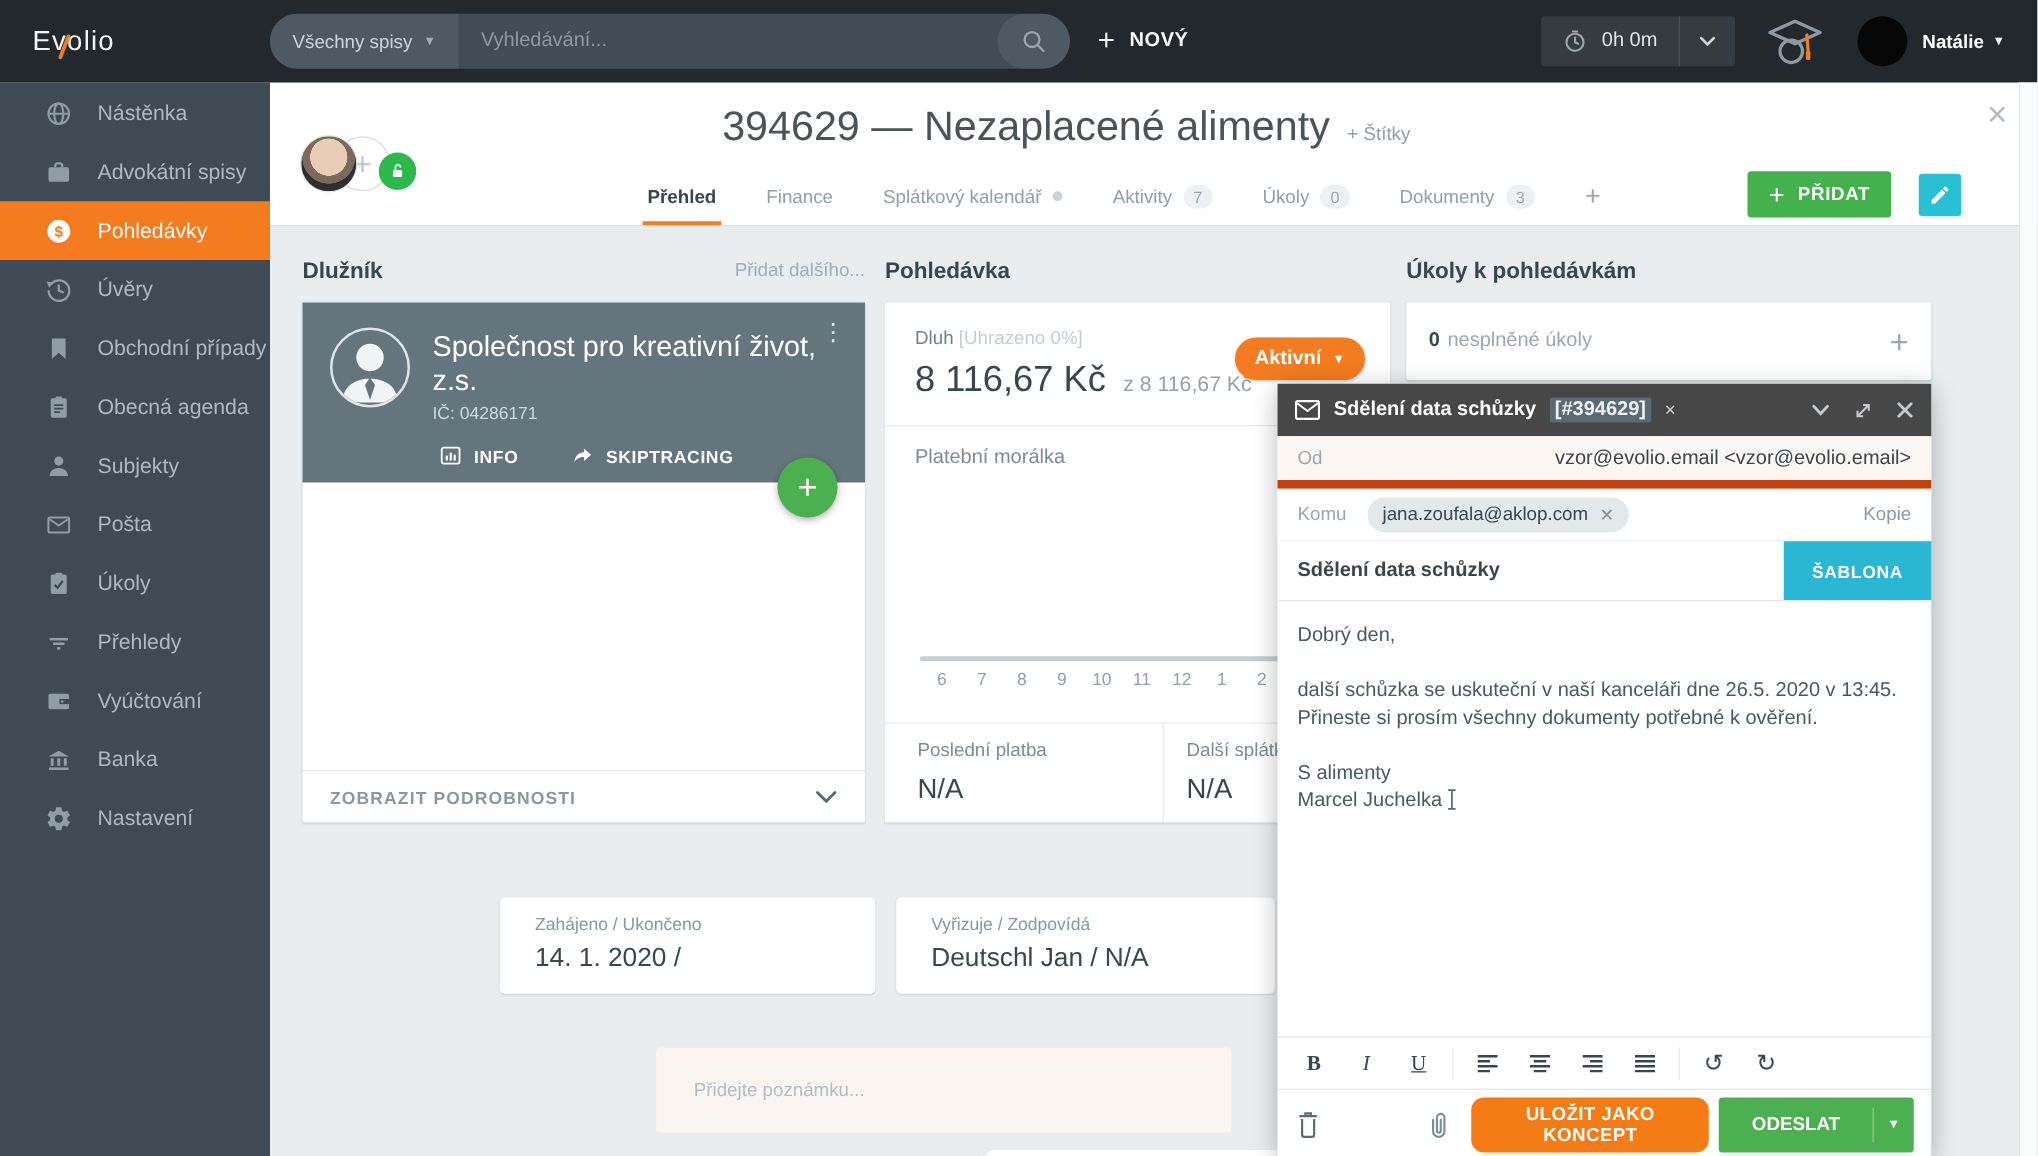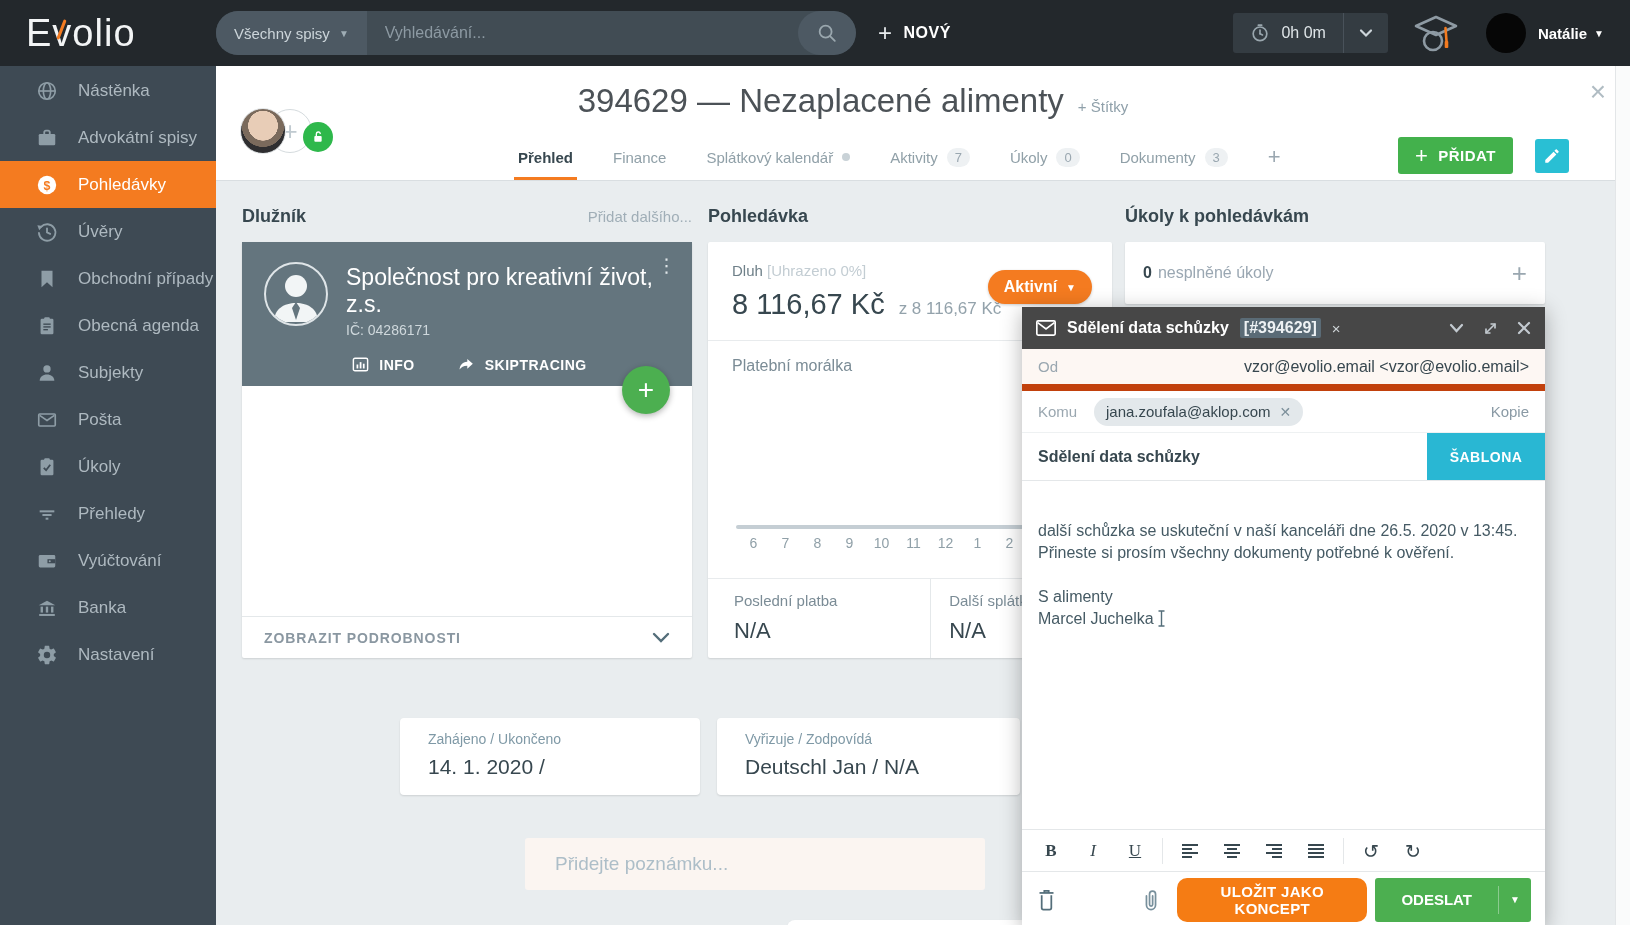--- a/index.html
+++ b/index.html
@@ -3,21 +3,21 @@
 <meta charset="utf-8">
 <style>
   * { margin:0; padding:0; box-sizing:border-box; }
   html,body { width:1630px; height:925px; overflow:hidden; }
   body { font-family:"Liberation Sans", sans-serif; background:#e9edef; position:relative; }
   svg { display:block; }
 
   
   .topbar { position:absolute; left:0; top:0; right:0; height:66px; background:#23282c;
             display:flex; align-items:center; z-index:50; color:#fff; }
-  .logo { margin-left:26px; font-size:38px; font-weight:300; letter-spacing:1px; color:#f2f4f5; width:120px; }
+  .logo { margin-left:26px; font-size:22px; font-weight:300; letter-spacing:1px; color:#f2f4f5; width:120px; }
   .logo .v { position:relative; }
   .logo .v::after { content:""; position:absolute; left:8px; top:7px; width:3px; height:21px;
                     background:#f47b20; transform:rotate(21deg); border-radius:2px; }
   .searchwrap { margin-left:70px; width:640px; height:44px; border-radius:22px; display:flex;
                 overflow:hidden; background:#414c54; }
   .scope { background:#4d5963; padding:0 18px; display:flex; align-items:center; gap:9px;
            font-size:15px; color:#ccd5da; cursor:pointer; }
   .scope .caret { font-size:10px; color:#9fadb5; }
   .searchwrap input { flex:1; background:transparent; border:none; outline:none; color:#d5dde1;
                       font-size:16px; padding:0 18px; font-family:"Liberation Sans",sans-serif; }
@@ -131,22 +131,22 @@
   .tasks-text { color:#9aa7b2; }
   .tasks-plus { margin-left:auto; font-size:26px; font-weight:300; color:#9aa7b0; cursor:pointer; }
 
   
   .detail-card { top:652px; height:77px; border-radius:4px; padding:13px 0 0 28px; }
   .detail-card.start { left:184px; width:300px; }
   .detail-card.handler { left:501px; width:303px; }
   .detail-label { font-size:14px; color:#7f99a6; }
   .detail-value { font-size:21px; color:#37474f; margin-top:8px; }
 
-  .note-input { position:absolute; left:309px; top:772px; width:460px; height:52px; background:#fbf5f1;
-                border:none; outline:none; border-radius:3px; font-size:19px; color:#37474f; padding:0 30px;
+  .note-input { position:absolute; left:309px; top:772px; width:460px; height:68px; background:#fbf5f1;
+                border:none; outline:none; border-radius:3px; font-size:15px; color:#37474f; padding:0 30px;
                 font-family:"Liberation Sans",sans-serif; }
   .note-input::placeholder { color:#adbec8; }
   .sliver-card { position:absolute; left:571px; top:854px; width:260px; height:71px; background:#fff;
                  border-radius:8px 8px 0 0; box-shadow:0 1px 2px rgba(0,0,0,.1); }
 
   
   .modal { position:absolute; left:806px; top:241px; width:523px; height:620px; background:#fff; z-index:40;
            box-shadow:0 4px 20px rgba(0,0,0,.3); display:flex; flex-direction:column; }
   .m-head { height:42px; flex:none; background:#474747; color:#fff; display:flex; align-items:center;
             padding:0 14px; gap:11px; }
@@ -579,20 +579,21 @@
         <span>jana.zoufala@aklop.com</span>
         <span class="chip-x">✕</span>
       </span>
       <span class="m-copy">Kopie</span>
     </div>
     <div class="m-subject">
       <span class="m-subjtext">Sdělení data schůzky</span>
       <button class="tpl-btn">ŠABLONA</button>
     </div>
     <div class="m-body">
+      <div class="mail-line">Dobrý den,</div>
       <div class="mail-line"></div>
       <div class="mail-line">další schůzka se uskuteční v naší kanceláři  dne 26.5. 2020 v 13:45. Přineste si prosím všechny dokumenty potřebné k ověření.</div>
       <div class="mail-line"></div>
       <div class="mail-line">S alimenty</div>
       <div class="mail-line"><span>Marcel Juchelka</span><span class="ibeam"><svg width="9" height="17" viewBox="0 0 9 17">
               <path d="M1.5 1h6M4.5 1v15M1.5 16h6" stroke="#546e7a" stroke-width="1.4" fill="none"></path>
             </svg></span></div>
     </div>
     <div class="m-toolbar">
       <span class="tb-btn tb-b">B</span>

